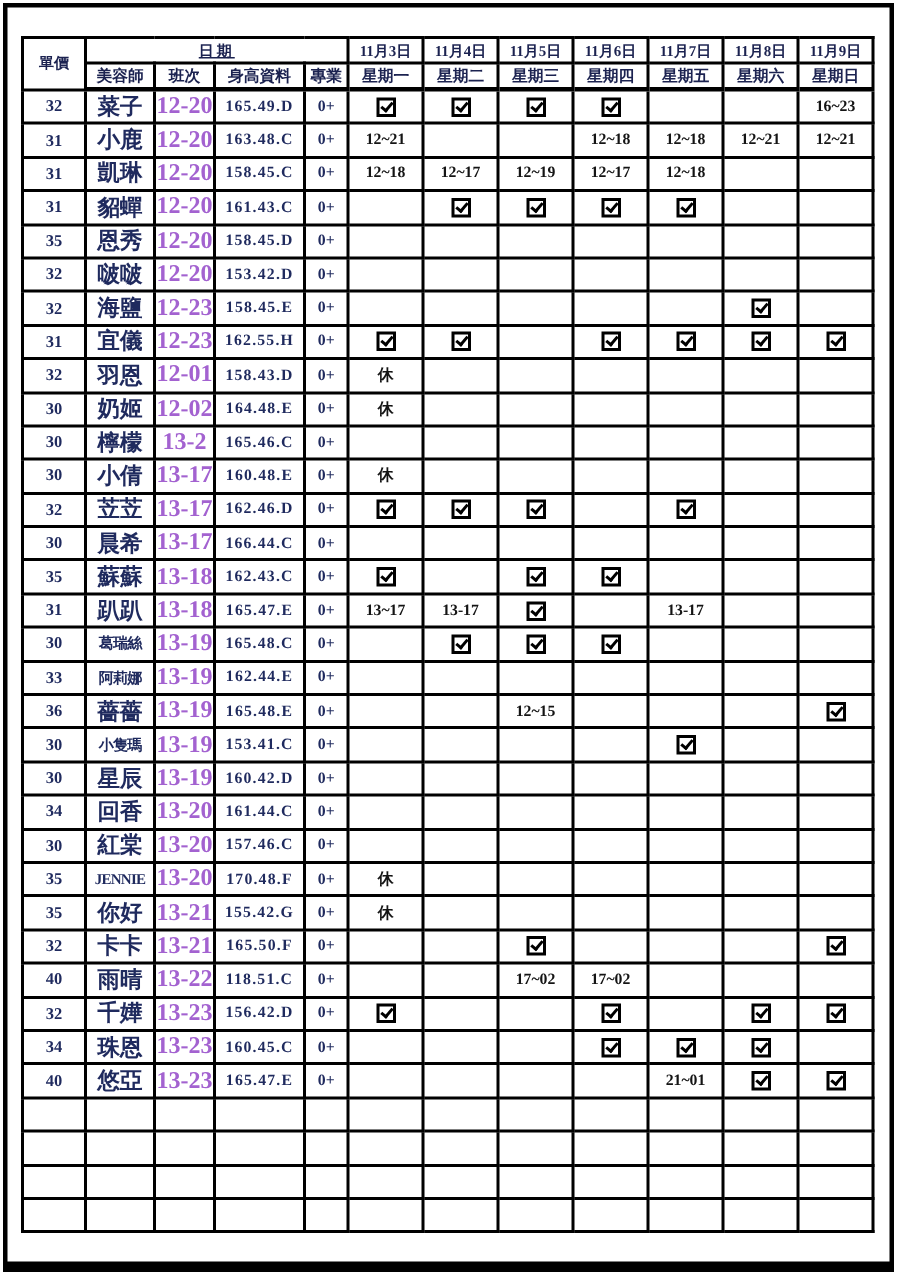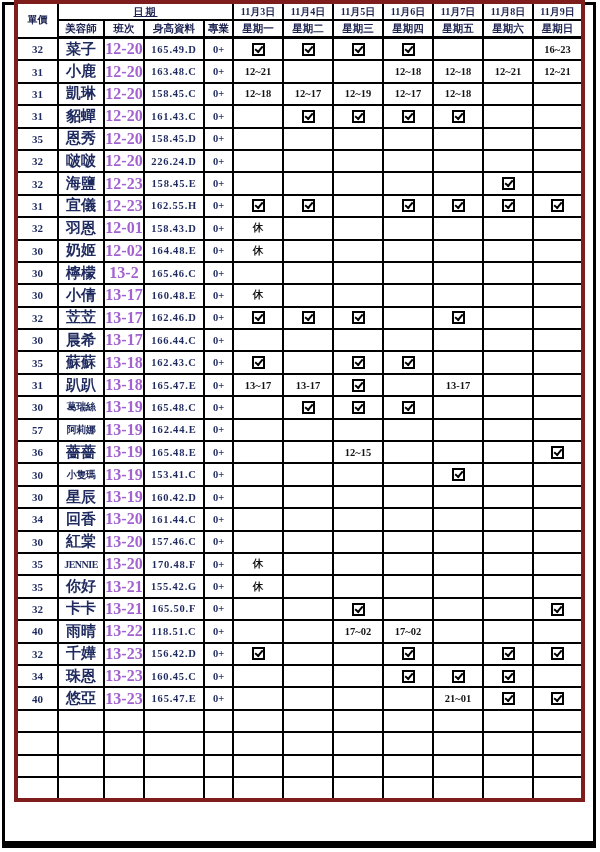--- a/index.html
+++ b/index.html
@@ -7,23 +7,23 @@
     width:600px;height:852px;position:relative;background:#fff;
     font-family:"Liberation Serif","DejaVu Serif",serif;
     -webkit-font-smoothing:antialiased;
   }
   .page-frame{
     position:absolute;left:2px;top:2px;width:594px;height:846px;
     border:3px solid #000;border-bottom-width:7px;box-sizing:border-box;
     pointer-events:none;
   }
   table.sched{
-    position:absolute;left:14px;top:0;
+    position:absolute;left:14px;top:24px;
     border-collapse:collapse;table-layout:fixed;
-    border:4px solid #7f1d1d;
+    border:1px solid #7f1d1d;
   }
   table.sched th,table.sched td{
     border:2px solid #000;padding:0;margin:0;
     text-align:center;vertical-align:middle;overflow:hidden;
     white-space:nowrap;background:#fff;
   }
   thead tr.r1 th{height:15px;font-size:10px;font-weight:bold;color:#1b2250;}
   thead tr.r2 th{height:15px;font-size:10.5px;font-weight:bold;color:#1b2250;border-bottom:3px solid #000;}
   thead th.price-head{font-size:11px;color:#1b2250;}
   thead th.date-group{color:#29abe2;font-size:11px;letter-spacing:2px;text-decoration:underline;}
@@ -162,21 +162,21 @@
         <td class="c-day"></td>
         <td class="c-day"></td>
         <td class="c-day"></td>
         <td class="c-day"></td>
         <td class="c-day"></td>
       </tr>
       <tr>
         <td class="c-price">32</td>
         <td class="c-name">啵啵</td>
         <td class="c-shift">12-20</td>
-        <td class="c-info">226.24.D</td>
+        <td class="c-info">153.42.D</td>
         <td class="c-spec">0+</td>
         <td class="c-day"></td>
         <td class="c-day"></td>
         <td class="c-day"></td>
         <td class="c-day"></td>
         <td class="c-day"></td>
         <td class="c-day"></td>
         <td class="c-day"></td>
       </tr>
       <tr>
@@ -327,21 +327,21 @@
         <td class="c-spec">0+</td>
         <td class="c-day"></td>
         <td class="c-day"><span class="cb"></span></td>
         <td class="c-day"><span class="cb"></span></td>
         <td class="c-day"><span class="cb"></span></td>
         <td class="c-day"></td>
         <td class="c-day"></td>
         <td class="c-day"></td>
       </tr>
       <tr>
-        <td class="c-price">57</td>
+        <td class="c-price">33</td>
         <td class="c-name long">阿莉娜</td>
         <td class="c-shift">13-19</td>
         <td class="c-info">162.44.E</td>
         <td class="c-spec">0+</td>
         <td class="c-day"></td>
         <td class="c-day"></td>
         <td class="c-day"></td>
         <td class="c-day"></td>
         <td class="c-day"></td>
         <td class="c-day"></td>

